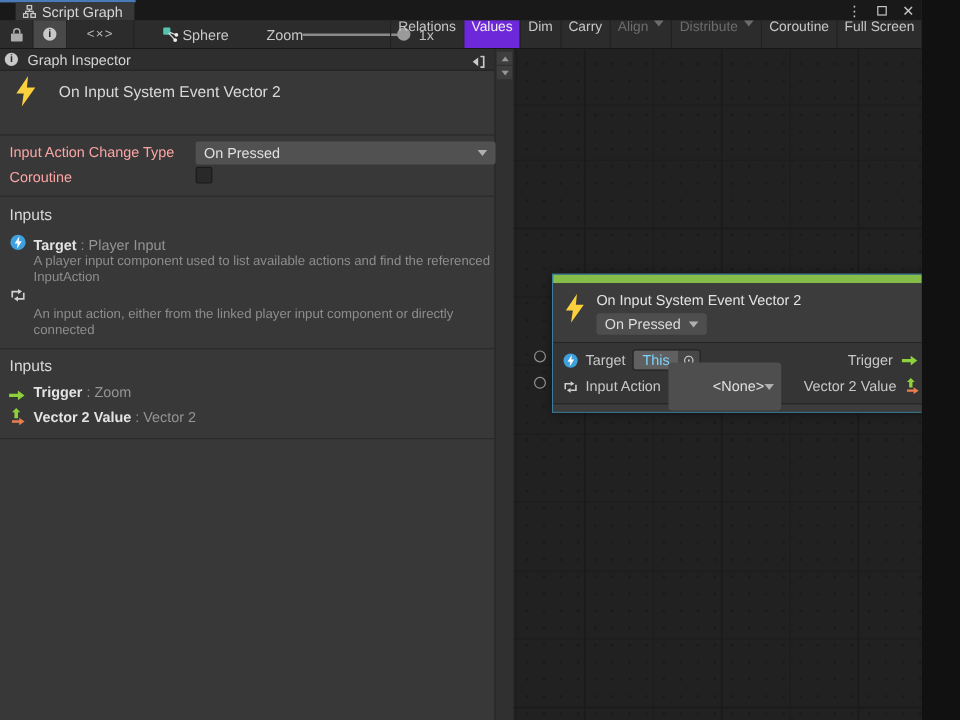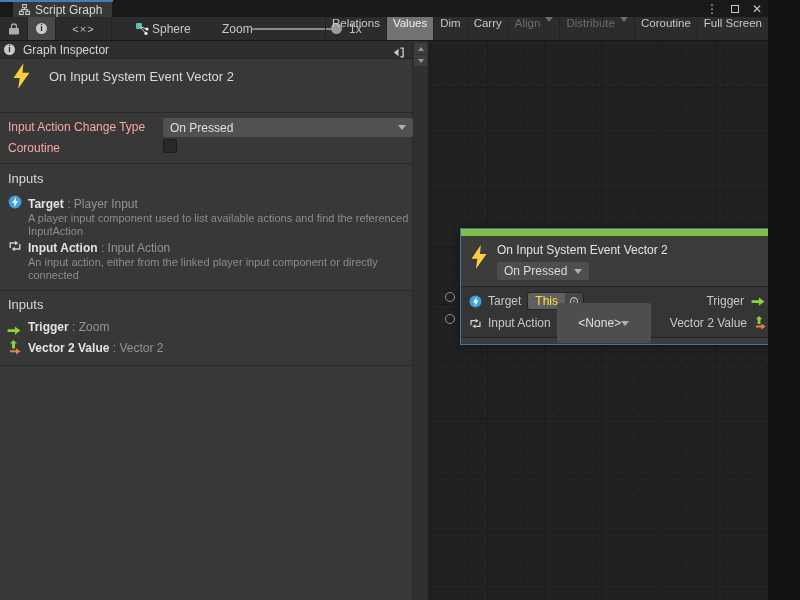--- a/index.html
+++ b/index.html
@@ -22,21 +22,21 @@
   .btn-code{left:56px;width:56px;border-right:1px solid #232323;color:#bdbdbd;font-size:11px;letter-spacing:1px;}
   .info-circle{width:11px;height:11px;border-radius:50%;background:#c9c9c9;color:#262626;font-size:9px;font-weight:bold;display:flex;align-items:center;justify-content:center;line-height:1;}
   .sphere-icon{left:134px;width:16px;}
   .sphere-label{left:152px;width:auto;}
   .zoom-label{left:222px;}
   .slider-track{position:absolute;left:252px;top:11px;width:86px;height:2px;background:#8a8a8a;border-radius:1px;}
   .slider-knob{position:absolute;left:331px;top:6px;width:11px;height:11px;border-radius:50%;background:#9a9a9a;}
   .zoom-value{left:349px;color:#bdbdbd;}
   .tb-right{position:absolute;right:0;top:0;height:23px;display:flex;font-size:11.5px;}
   .tb-btn{display:flex;align-items:flex-start;gap:5px;padding:0 6px;border-left:1px solid #222;color:#c8c8c8;white-space:nowrap;}
-  .tb-btn.active{background:#737373;color:#efefef;}
+  .tb-btn.active{background:#6d28d9;color:#efefef;}
   .tb-btn.disabled{color:#6c6c6c;}
   .caret{width:0;height:0;border-left:4px solid transparent;border-right:4px solid transparent;border-top:5px solid #b0b0b0;}
   .tb-btn.disabled .caret{border-top-color:#6c6c6c;}
 
   
   .inspector{position:absolute;top:41px;left:0;width:428px;height:559px;background:#383838;}
   .insp-header{position:absolute;top:0;left:0;width:412px;height:18px;background:#2e2e2e;border-bottom:1px solid #242424;display:flex;align-items:center;gap:8px;padding:0 4px;color:#d4d4d4;font-size:12px;}
   .dock-icon{position:absolute;left:392px;top:3px;}
   .scroll-strip{position:absolute;left:412px;top:0;width:16px;height:559px;background:#303030;border-left:1px solid #262626;}
   .spin{position:absolute;left:1px;width:13px;height:11px;background:#3e3e3e;display:flex;align-items:center;justify-content:center;}
@@ -69,23 +69,23 @@
   .node{position:absolute;left:32px;top:187px;width:315px;border:1px solid #3a7d9c;background:#383838;box-shadow:0 1px 8px rgba(0,0,0,.45);}
   .node-green{height:7px;background:#86bc4a;}
   .node-head{padding:5px 9px 6px;display:flex;gap:9px;background:#3c3c3c;}
   .node-title{color:#e3e3e3;font-size:12px;margin:2px 0 4px;}
   .node-dd{display:inline-flex;align-items:center;gap:7px;background:#4e4e4e;border-radius:3px;padding:2px 7px;color:#dcdcdc;font-size:12px;}
   .node-divider{height:1px;background:#232323;}
   .node-body{background:#353535;padding:3px 0;}
   .node-row{height:22px;display:flex;align-items:center;justify-content:space-between;padding:0 8px;color:#c8c8c8;font-size:12px;}
   .grp{display:flex;align-items:center;gap:6px;}
   .pill{display:flex;align-items:stretch;border:1px solid #252525;border-radius:3px;overflow:hidden;font-size:12px;line-height:16px;}
-  .pill-this{background:#606060;padding:0 7px;color:#fde047;}
+  .pill-this{background:#606060;padding:0 7px;color:#7dd3fc;}
   .pill-target{background:#474747;padding:0 4px;color:#cccccc;display:flex;align-items:center;}
-  .node-dd2{display:flex;align-items:center;justify-content:center;width:94px;background:#4e4e4e;border-radius:3px;padding:13px 6px;color:#e0e0e0;font-size:12px;}
+  .node-dd2{display:flex;align-items:center;justify-content:flex-end;width:94px;background:#4e4e4e;border-radius:3px;padding:13px 6px;color:#e0e0e0;font-size:12px;}
   .node-foot{height:7px;background:#3c3c3c;border-top:1px solid #232323;}
   .port-circle{position:absolute;width:10px;height:10px;border:1.5px solid #919191;border-radius:50%;}
 </style>
 </head>
 <body>
 
 <div class="app">
 
   <div class="tabbar">
     <div class="tab-accent"></div>
@@ -215,21 +215,20 @@
     <div class="doc-icon" style="top:198px;">
       <svg width="14" height="14" viewBox="0 0 14 14">
           <g stroke="#cfcfcf" stroke-width="1.4" fill="none">
             <path d="M2.2 9V4h5"></path>
             <path d="M11.8 5v5h-5"></path>
           </g>
           <path d="M7 1.8 10.4 4 7 6.2z" fill="#cfcfcf"></path>
           <path d="M7 7.8 3.6 10 7 12.2z" fill="#cfcfcf"></path>
         </svg>
     </div>
-    <div class="port-doc" style="top:200px;"><b>Input Action</b><span> : </span><span>Input Action</span></div>
     <div class="port-desc" style="top:215px;">An input action, either from the linked player input component or directly connected</div>
 
     <div class="divider" style="top:249px;"></div>
     <div class="section-h" style="top:256px;">Inputs</div>
 
     <div class="doc-icon" style="top:281px;left:6px;">
       <svg width="16" height="11" viewBox="0 0 16 12">
           <path d="M1 4.5h8v-3L15 6 9 10.5v-3H1z" fill="#8ed13d"></path>
         </svg>
     </div>

